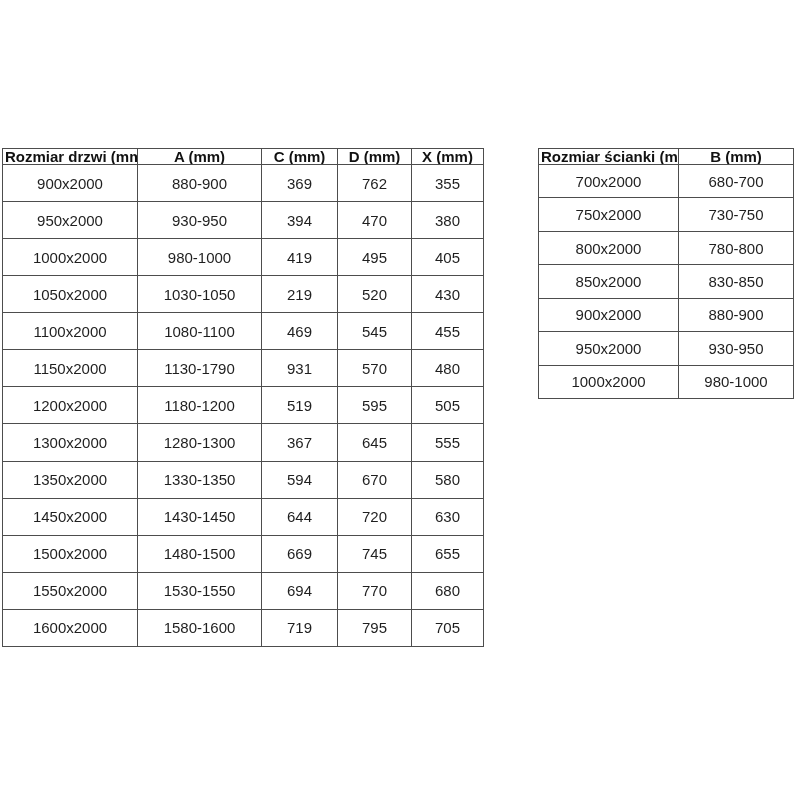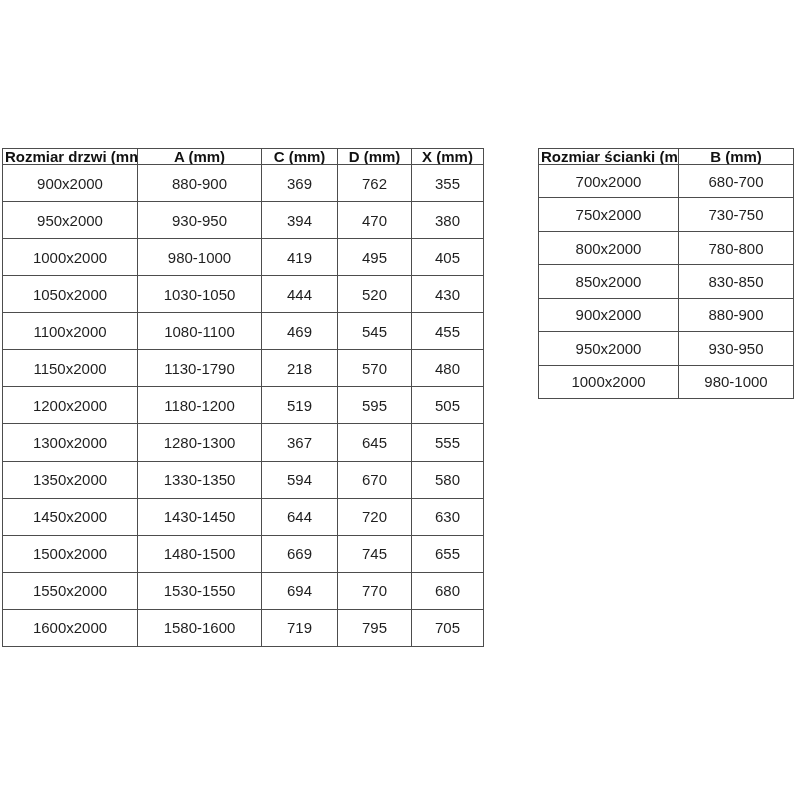--- a/index.html
+++ b/index.html
@@ -92,35 +92,35 @@
         <tr>
           <td>1000x2000</td>
           <td>980-1000</td>
           <td>419</td>
           <td>495</td>
           <td>405</td>
         </tr>
         <tr>
           <td>1050x2000</td>
           <td>1030-1050</td>
-          <td>444</td>
+          <td>219</td>
           <td>520</td>
           <td>430</td>
         </tr>
         <tr>
           <td>1100x2000</td>
           <td>1080-1100</td>
           <td>469</td>
           <td>545</td>
           <td>455</td>
         </tr>
         <tr>
           <td>1150x2000</td>
           <td>1130-1790</td>
-          <td>218</td>
+          <td>931</td>
           <td>570</td>
           <td>480</td>
         </tr>
         <tr>
           <td>1200x2000</td>
           <td>1180-1200</td>
           <td>519</td>
           <td>595</td>
           <td>505</td>
         </tr>

